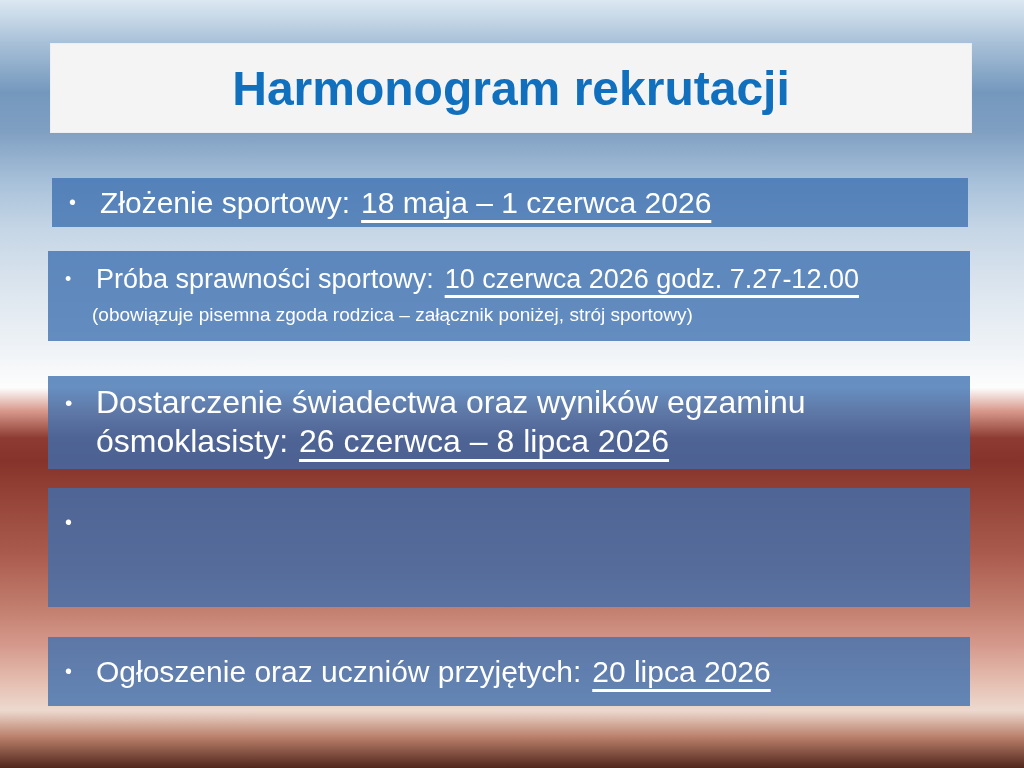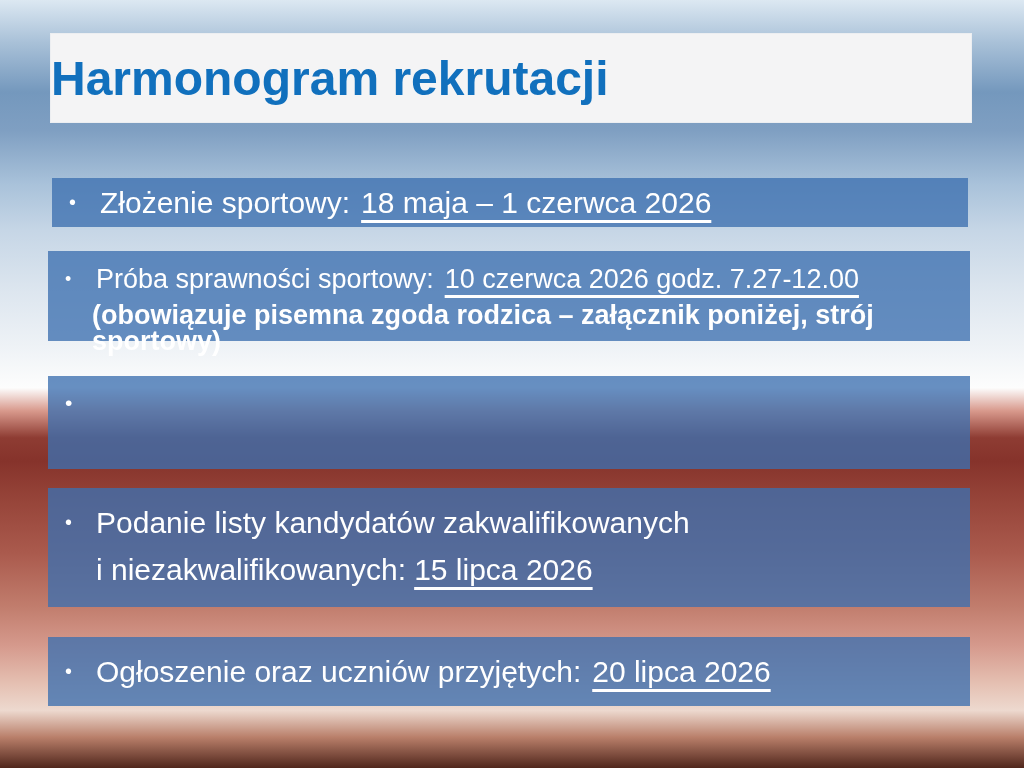--- a/index.html
+++ b/index.html
@@ -23,23 +23,23 @@
       #aa5a4d 72%,
       #c17d6d 79%,
       #d5998c 84%,
       #e5c0b2 89%,
       #edd9cf 92.5%,
       #b97f6a 96%,
       #50261c 100%);
   }
 
   .title-box {
-    position:absolute; left:50px; top:33px; width:922px; height:90px;
+    position:absolute; left:50px; top:43px; width:922px; height:90px;
     background:#f4f4f5; border:1px solid #eceef1; box-sizing:border-box;
-    display:flex; align-items:center; 
+    display:flex; align-items:center; justify-content:center;
   }
   .title-box h1 {
     margin:0; font-size:48px; font-weight:700; color:#1170bd;
   }
 
   .band {
     position:absolute; left:48px; width:922px; box-sizing:border-box;
     background:rgba(60,112,176,0.78); color:#ffffff; display:flex;
     align-items:flex-start;
   }
@@ -52,21 +52,21 @@
     font-weight:400; margin-left:11px;
     text-decoration:underline; text-decoration-thickness:3px;
     text-underline-offset:7px; text-decoration-skip-ink:none;
   }
 
   .b1 { top:178px; left:52px; width:916px; height:49px; font-size:30px; line-height:49px; }
 
   .b2 { top:251px; height:90px; font-size:27px; line-height:33px; padding-top:12px; display:block; }
   .b2 .row1 { display:flex; align-items:flex-start; }
   .b2 .note {
-    font-weight:700; font-size:27px; line-height:26px;
+    font-weight:400; font-size:19px; line-height:26px;
     margin-top:6px; margin-left:44px;
   }
 
   .b3 { top:376px; height:93px; font-size:32px; line-height:39px; padding-top:7px; }
   .b4 { top:488px; height:119px; font-size:30px; line-height:47px; padding-top:11px; }
   .b4 .date { margin-left:8px; }
   .b5 { top:637px; height:69px; font-size:30px; line-height:69px; }
 </style>
 </head>
 <body>
@@ -83,23 +83,23 @@
 <div class="band b2">
   <div class="row1">
     <span class="bullet">•</span>
     <span class="content"><span>Próba sprawności sportowy:</span><span class="date">10 czerwca 2026 godz. 7.27-12.00</span></span>
   </div>
   <div class="note">(obowiązuje pisemna zgoda rodzica – załącznik poniżej, strój sportowy)</div>
 </div>
 
 <div class="band b3">
   <span class="bullet">•</span>
+  <span class="content"><span>Dostarczenie świadectwa oraz wyników egzaminu</span><br><span>ósmoklasisty:</span><span class="date">26 czerwca – 8 lipca 2026</span></span>
 </div>
 
 <div class="band b4">
   <span class="bullet">•</span>
-  <span class="content"><span>Podanie listy kandydatów zakwalifikowanych</span><br><span>i niezakwalifikowanych:</span><span class="date">15 lipca 2026</span></span>
 </div>
 
 <div class="band b5">
   <span class="bullet">•</span>
   <span class="content"><span>Ogłoszenie oraz uczniów przyjętych:</span><span class="date">20 lipca 2026</span></span>
 </div>
 
 </body></html>

